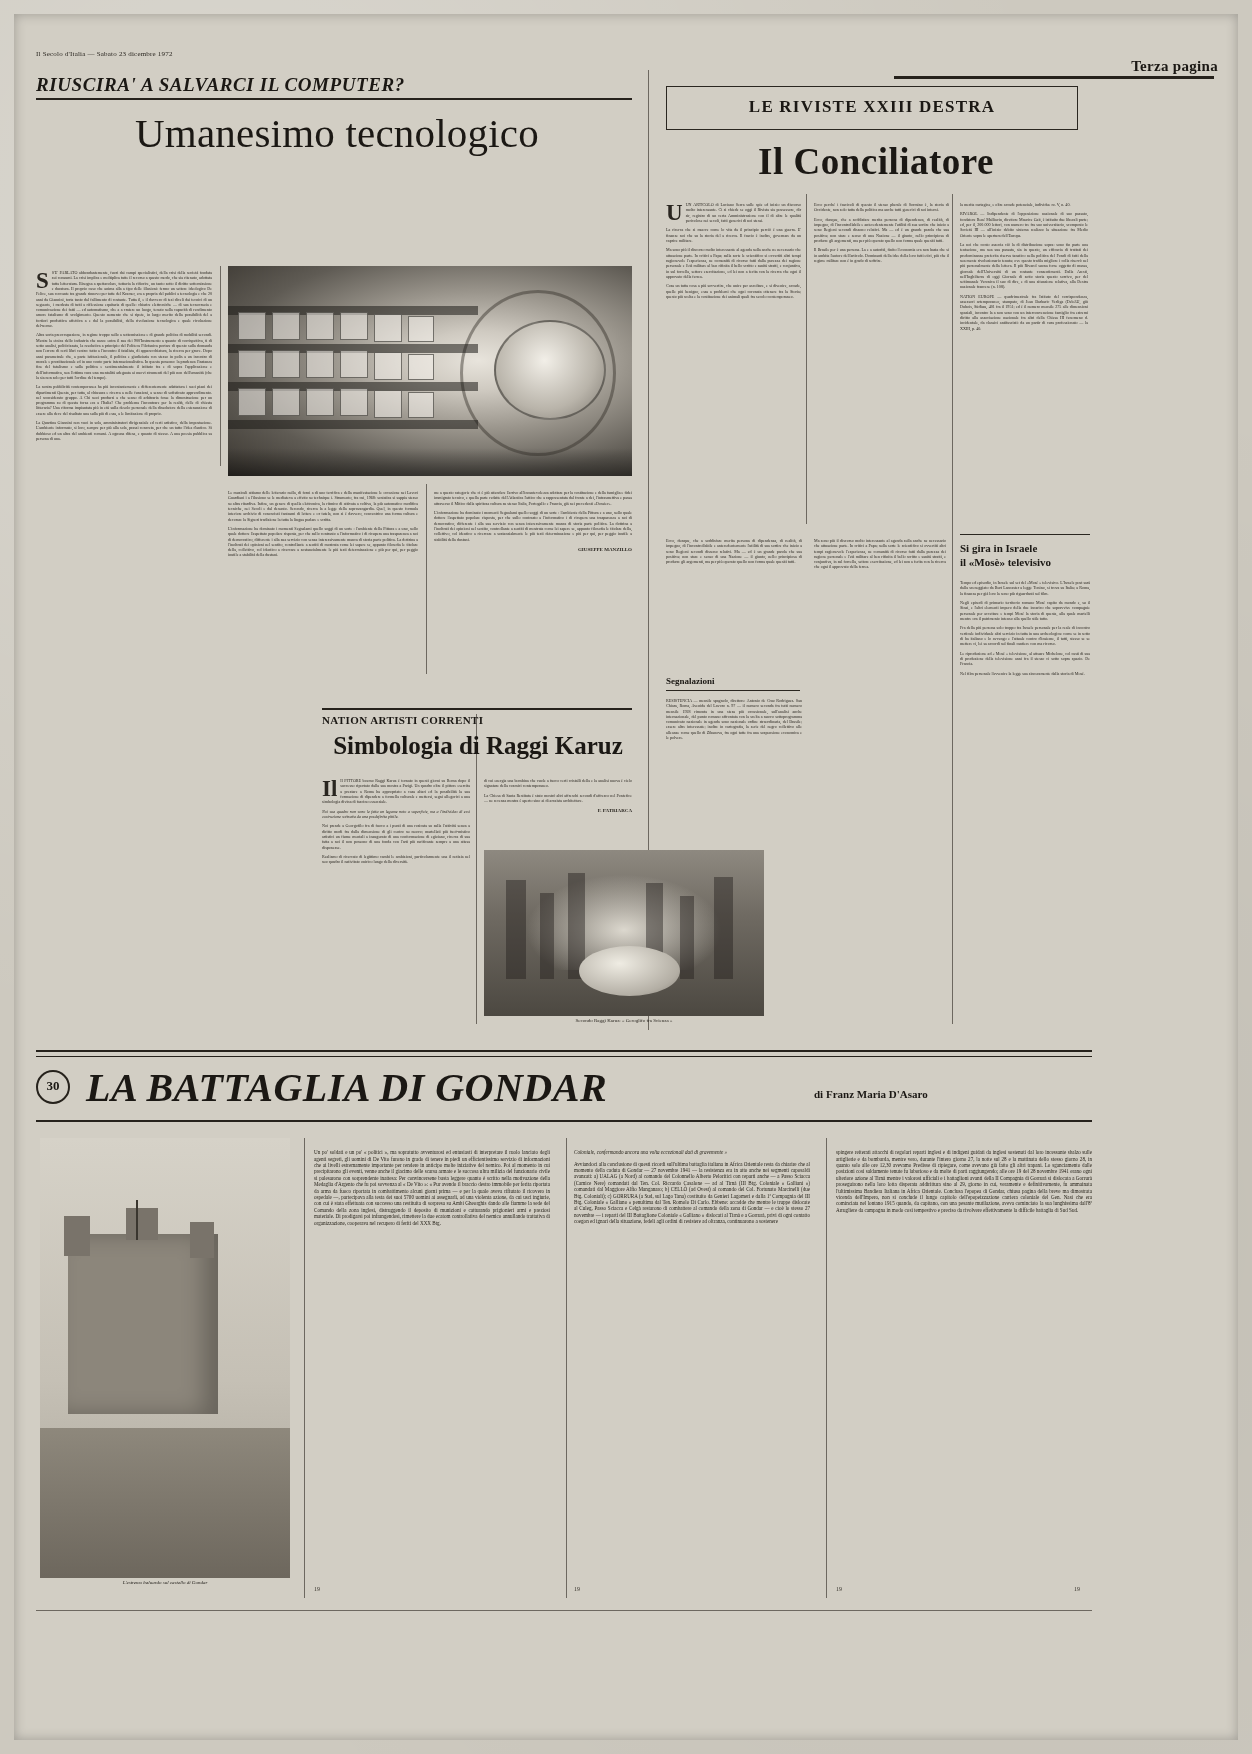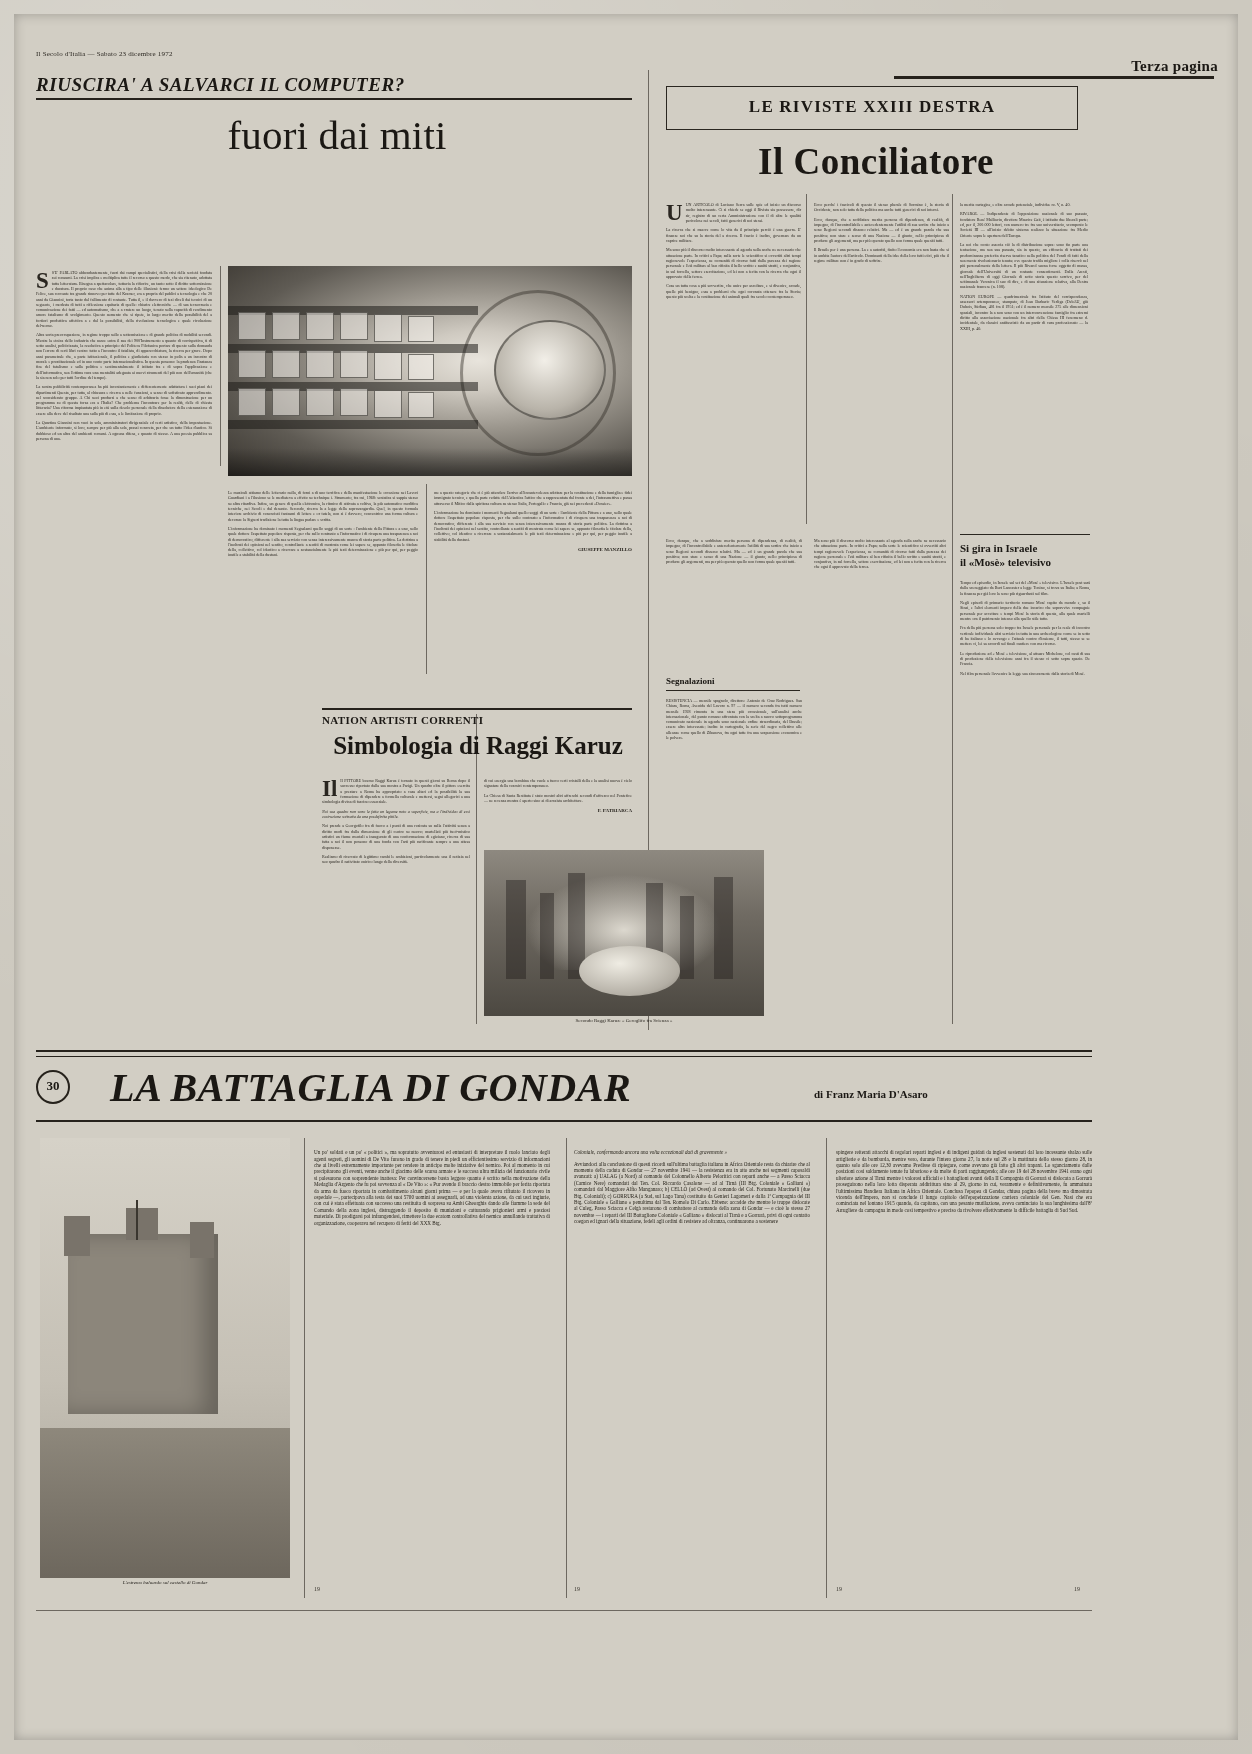--- a/index.html
+++ b/index.html
@@ -83,21 +83,21 @@
   .photo2 .blob{position:absolute;left:34%;top:58%;width:36%;height:30%;border-radius:50%;background:radial-gradient(ellipse at 40% 35%, #efece3, #b3aea4 70%, #7c776f 100%);}
   .photo2 .tower{position:absolute;background:rgba(35,32,28,.45);}
   .cap2{position:absolute;left:470px;top:1004px;width:280px;text-align:center;font-size:5px;color:#2a2620;}
 
   
   .bigrule{position:absolute;left:22px;top:1036px;width:1056px;height:2px;background:#26221c;}
   .bigrule2{position:absolute;left:22px;top:1042px;width:1056px;height:1px;background:#26221c;}
 
   
   .gcircle{position:absolute;left:22px;top:1056px;width:30px;height:30px;border:2px solid #26221c;border-radius:50%;text-align:center;font-size:13px;line-height:28px;font-weight:bold;}
-  .gtitle{position:absolute;left:72px;top:1050px;font-size:40px;font-style:italic;font-weight:bold;letter-spacing:.5px;margin-left:24px;}
+  .gtitle{position:absolute;left:72px;top:1050px;font-size:40px;font-style:italic;font-weight:bold;letter-spacing:.5px;}
   .gauthor{position:absolute;left:800px;top:1074px;font-size:11px;font-weight:bold;}
   .grule{position:absolute;left:22px;top:1106px;width:1056px;height:2px;background:#26221c;}
 
   .photo3{position:absolute;left:26px;top:1124px;width:250px;height:440px;background:#b7b2a7;overflow:hidden;}
   .photo3 .sky{position:absolute;inset:0;background:linear-gradient(180deg,#d6d2c8 0%, #c5c0b5 55%, #a9a499 100%);}
   .photo3 .castle{position:absolute;left:28px;top:96px;width:150px;height:180px;background:#8c867b;box-shadow:inset -14px 0 22px rgba(0,0,0,.25);}
   .photo3 .turret{position:absolute;background:#79736a;}
   .photo3 .ground{position:absolute;left:0;bottom:0;width:100%;height:150px;background:linear-gradient(180deg,#8e887c,#6d675d);}
   .photo3 .flag{position:absolute;left:96px;top:62px;width:2px;height:40px;background:#3a362f;}
   .cap3{position:absolute;left:26px;top:1566px;width:250px;text-align:center;font-size:5px;font-style:italic;}
@@ -120,21 +120,21 @@
     <span> — </span>
     <span>Sabato 23 dicembre 1972</span>
   </div>
   <div class="terza-line"></div>
   <div class="terza">Terza pagina</div>
 
   <div class="kicker">RIUSCIRA' A SALVARCI IL COMPUTER?</div>
   <div class="kicker-rule"></div>
 
   <div class="head1">
-    <span class="l2">fuori dai miti</span>
+    <span>Umanesimo tecnologico</span>
   </div>
 
   <div class="photo1">
     <div class="glassbg"></div>
     <div class="roundwin2"></div>
     <div class="roundwin"></div>
     <div class="dark"></div>
     <div class="shelf" style="top:40px;"></div>
     <div class="shelf" style="top:78px;"></div>
     <div class="shelf" style="top:116px;"></div>

